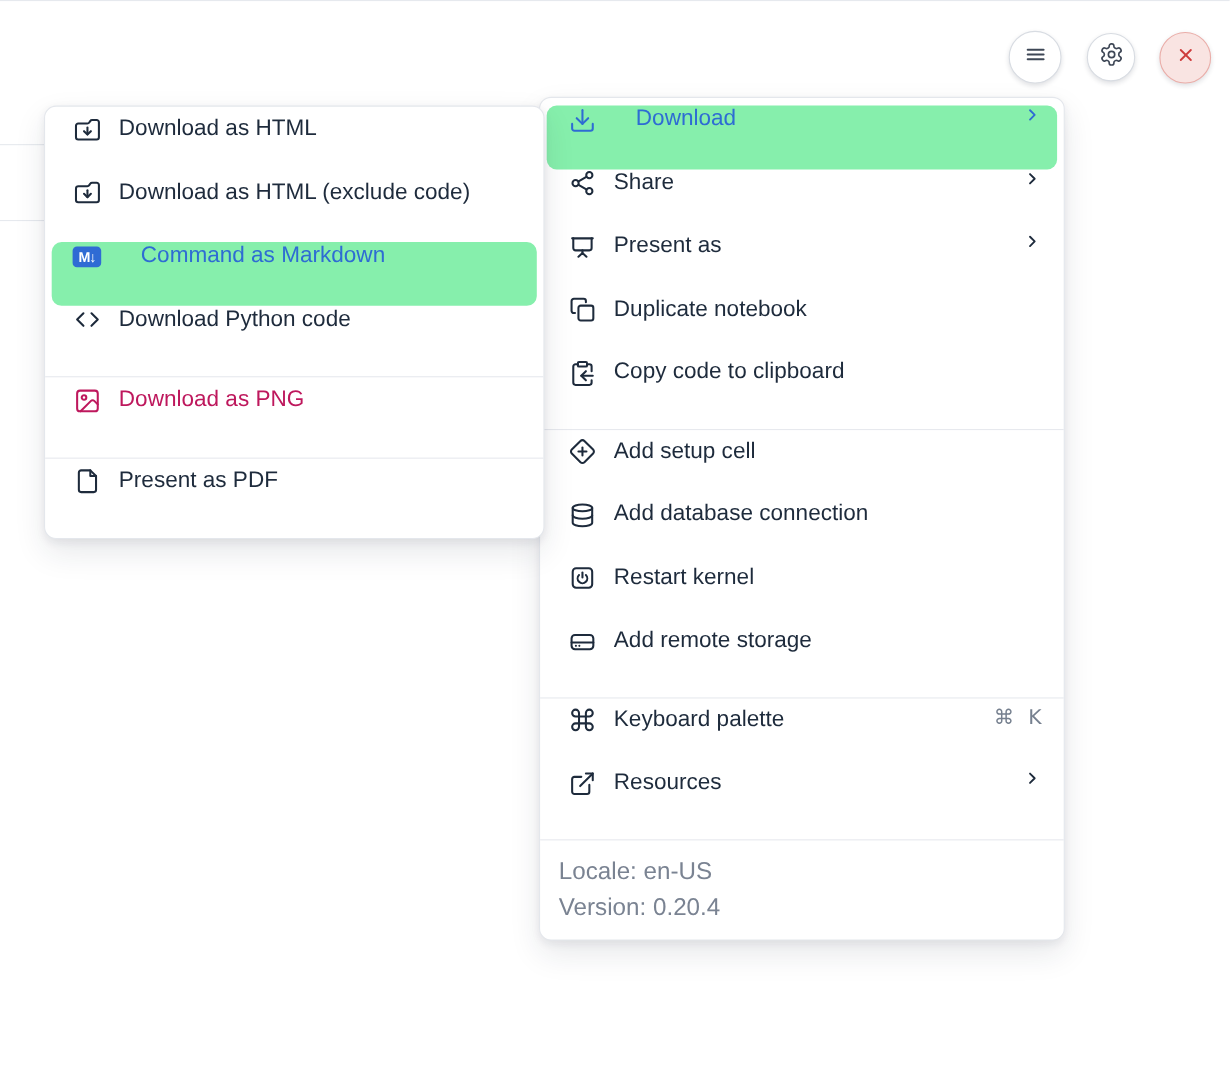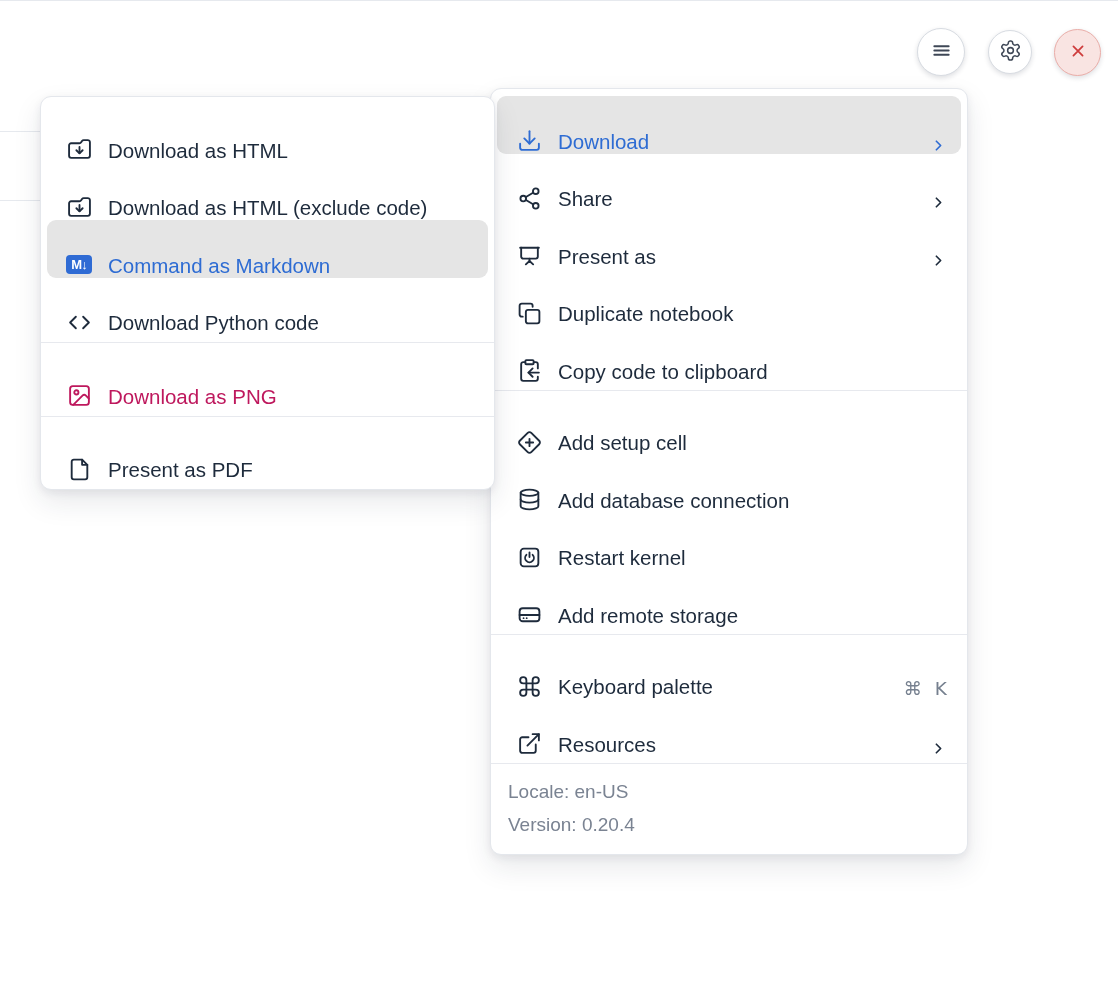--- a/index.html
+++ b/index.html
@@ -31,40 +31,40 @@
     box-shadow: 0 12px 28px rgba(25,35,55,.10), 0 3px 8px rgba(25,35,55,.07);
   }
   #main-menu { left: 490px; top: 88px; width: 478px; z-index: 2; }
   #download-submenu { left: 40px; top: 96px; width: 455px; z-index: 3; }
 
   .group { padding: 7px 6px 6px 6px; }
   #download-submenu .group { padding: 8px 6px 7px 6px; }
   .divider { height: 1px; background: #E7E9EE; }
 
   .mrow {
-    display: flex; align-items: flex-end; height: 57.5px;
+    display: flex; align-items: flex-start; height: 57.5px;
     padding: 0 14px 0 19px; border-radius: 9px;
     font-size: 20.5px; color: #1E2B3C; cursor: pointer;
   }
   .mrow .ic { width: 26px; height: 26px; flex: 0 0 26px; margin-right: 16px;
               display: flex; align-items: center; justify-content: center; }
   .mrow .ic svg { width: 25px; height: 25px; }
   .mrow .lbl { flex: 1 1 auto; white-space: nowrap; overflow: hidden; }
-  .mrow.highlighted { background: #e5e5e5; color: #2E6CD3; }
+  .mrow.highlighted { background: #86efac; color: #2E6CD3; gap: 20px; }
   .mrow.disabled { color: #be185d; cursor: default; }
 
   .chev { width: 17px; height: 17px; display: flex; }
   .chev svg { width: 17px; height: 17px; }
   .shortcut {
     font-family: "DejaVu Sans", sans-serif;
     font-size: 18.5px; color: #76808F; word-spacing: 7px; white-space: nowrap;
   }
 
   .menu-footer { padding: 11px 17px 13px 17px; }
-  .menu-footer div { font-size: 19px; color: #7A8392; line-height: 33px; }
+  .menu-footer div { font-size: 22px; color: #7A8392; line-height: 33px; }
 
   .md-badge {
     width: 27px; height: 19px; border-radius: 4px; background: #2F6BD4;
     color: #fff; font-size: 13px; font-weight: bold; letter-spacing: -1px;
     display: flex; align-items: center; justify-content: center;
   }
   svg { fill: none; stroke: currentColor; stroke-width: 1.8;
         stroke-linecap: round; stroke-linejoin: round; }
   .chev svg { stroke-width: 2.4; }
   .flip { transform: scaleX(-1); }

